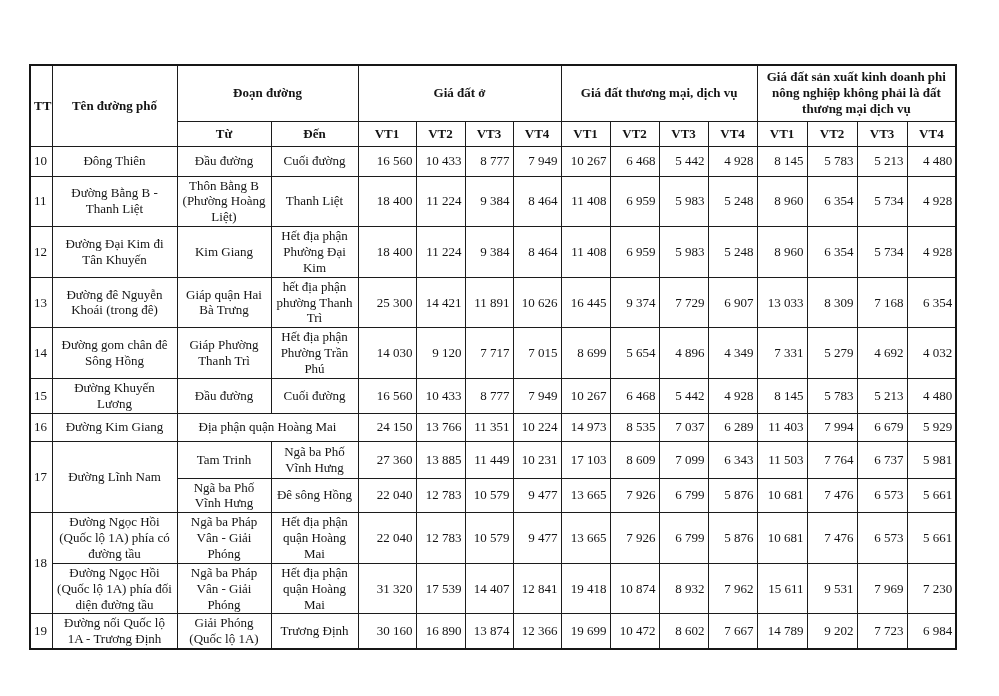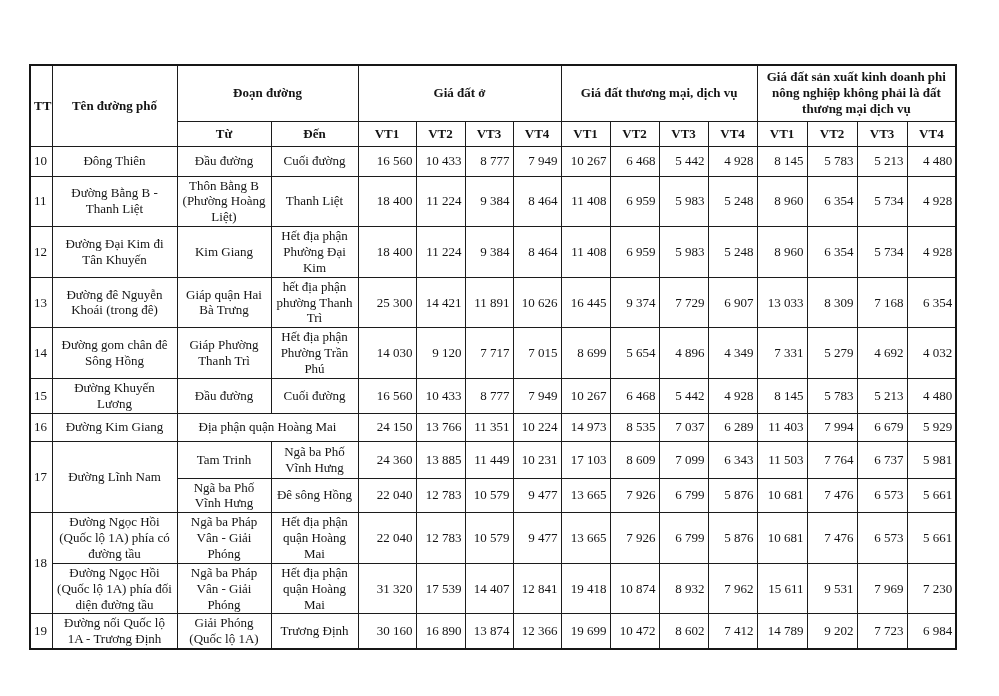--- a/index.html
+++ b/index.html
@@ -246,21 +246,21 @@
       <td class="num">7 994</td>
       <td class="num">6 679</td>
       <td class="num">5 929</td>
     </tr>
 
     <tr style="height:37px">
       <td class="tt" rowspan="2">17</td>
       <td class="street" rowspan="2">Đường Lĩnh Nam</td>
       <td class="seg">Tam Trinh</td>
       <td class="seg">Ngã ba Phố Vĩnh Hưng</td>
-      <td class="num">24 360</td>
+      <td class="num">27 360</td>
       <td class="num">13 885</td>
       <td class="num">11 449</td>
       <td class="num">10 231</td>
       <td class="num">17 103</td>
       <td class="num">8 609</td>
       <td class="num">7 099</td>
       <td class="num">6 343</td>
       <td class="num">11 503</td>
       <td class="num">7 764</td>
       <td class="num">6 737</td>
@@ -326,21 +326,21 @@
       <td class="street">Đường nối Quốc lộ 1A - Trương Định</td>
       <td class="seg">Giải Phóng (Quốc lộ 1A)</td>
       <td class="seg">Trương Định</td>
       <td class="num">30 160</td>
       <td class="num">16 890</td>
       <td class="num">13 874</td>
       <td class="num">12 366</td>
       <td class="num">19 699</td>
       <td class="num">10 472</td>
       <td class="num">8 602</td>
-      <td class="num">7 412</td>
+      <td class="num">7 667</td>
       <td class="num">14 789</td>
       <td class="num">9 202</td>
       <td class="num">7 723</td>
       <td class="num">6 984</td>
     </tr>
   </tbody>
     </table>
 </div>
 
 </body></html>

